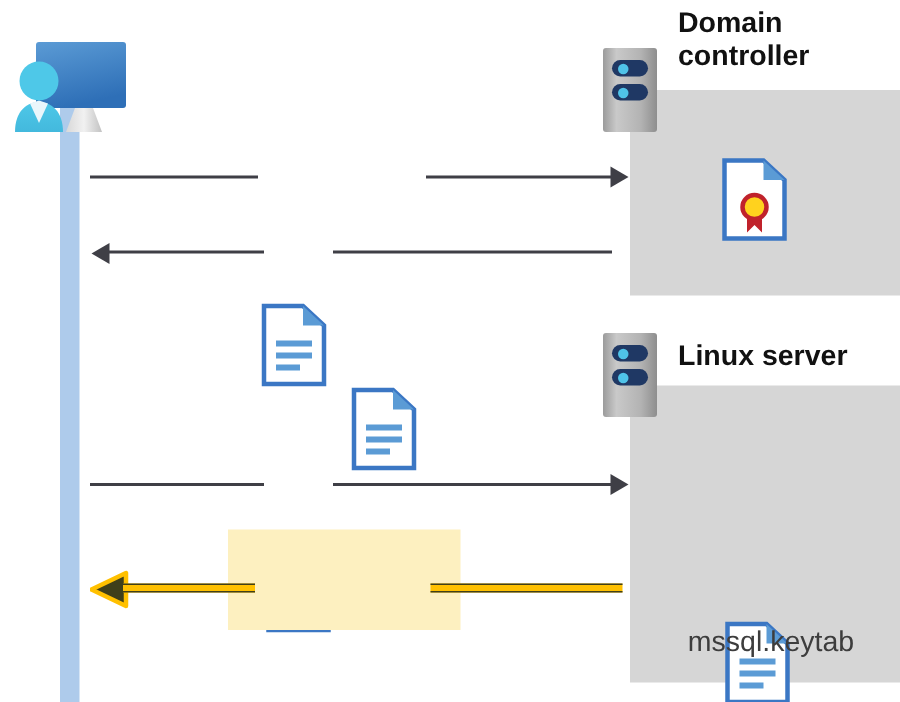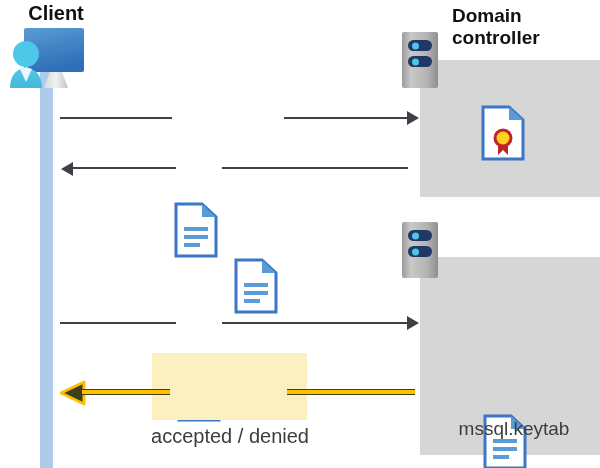--- a/index.html
+++ b/index.html
@@ -129,20 +129,21 @@
     </svg>
   </div>
 
   <div class="abs gray-panel" style="left:420px; top:257px; width:180px; height:198px;"></div>
 
   <div class="abs server-tower" style="left:402px; top:222px; width:36px; height:56px; border-radius:2px;">
     <div class="server-led" style="left:6px; top:8px; width:24px; height:11px;"></div>
     <div class="server-led" style="left:6px; top:24px; width:24px; height:11px;"></div>
   </div>
 
+  <div class="abs bold-label" style="left:452px; top:227px; width:148px; font-size:19px;">Linux server</div>
 
 
   <div class="abs doc" style="left:483px; top:358px;">
     <svg width="44" height="56" viewBox="0 0 44 56">
       <path d="M2 2 H28 L42 15 V54 H2 Z" fill="#ffffff" stroke="#3b77c4" stroke-width="3"></path>
       <path d="M28 2 L42 15 H28 Z" fill="#5b9bd5"></path>
       <rect x="10" y="25" width="24" height="4" fill="#5b9bd5"></rect>
       <rect x="10" y="33" width="24" height="4" fill="#5b9bd5"></rect>
       <rect x="10" y="41" width="16" height="4" fill="#5b9bd5"></rect>
     </svg>
@@ -173,21 +174,20 @@
       <rect x="18" y="2" width="60" height="44" rx="2" fill="url(#mong)"></rect>
 
       <path d="M4 62 C4 48 12 42 20 42 C28 42 36 48 36 62 Z" fill="url(#bodyg)"></path>
 
       <path d="M14 43 L20 56 L26 43 L20 41 Z" fill="#eaf6fb"></path>
 
       <circle cx="20" cy="28" r="13" fill="#4ec8e8"></circle>
     </svg>
   </div>
 
-  <div class="abs bold-label" style="left:6px; top:2px; width:100px; font-size:20px; text-align:center;">Client</div>
 
   <div class="abs thin-line" style="left:60px; top:117px; width:112px;"></div>
   <div class="abs thin-line" style="left:284px; top:117px; width:124px;"></div>
   <div class="abs arrow-right-head" style="left:407px; top:111px;"></div>
 
   <div class="abs doc" style="left:174px; top:90px;">
     <svg width="44" height="56" viewBox="0 0 44 56">
       <path d="M2 2 H28 L42 15 V54 H2 Z" fill="#ffffff" stroke="#3b77c4" stroke-width="3"></path>
       <path d="M28 2 L42 15 H28 Z" fill="#5b9bd5"></path>
       <rect x="10" y="25" width="24" height="4" fill="#5b9bd5"></rect>
@@ -229,15 +229,14 @@
   <div class="abs highlight-box" style="left:152px; top:353px; width:155px; height:67px;"></div>
 
   <div class="abs" style="left:60px; top:380px;">
     <svg width="26" height="26" viewBox="0 0 26 26">
       <path d="M1 13 L24 2 L24 24 Z" fill="#3f3f1a" stroke="#ffc000" stroke-width="3" stroke-linejoin="round"></path>
     </svg>
   </div>
   <div class="abs gold-line" style="left:82px; top:389px; width:88px;"></div>
   <div class="abs gold-line" style="left:287px; top:389px; width:128px;"></div>
 
-  <div class="abs plain-label icon-caption" style="left:130px; top:425px; width:200px; font-size:20px;">accepted / denied</div>
 
 </div>
 
 </body></html>

